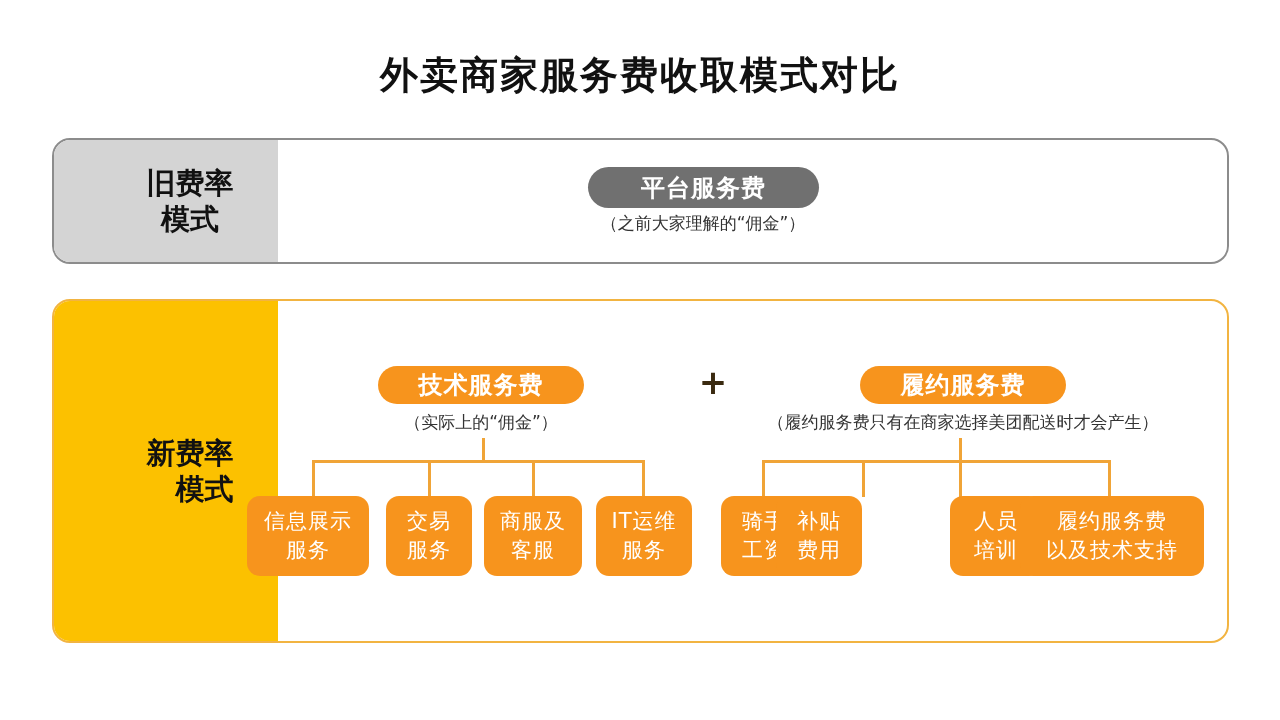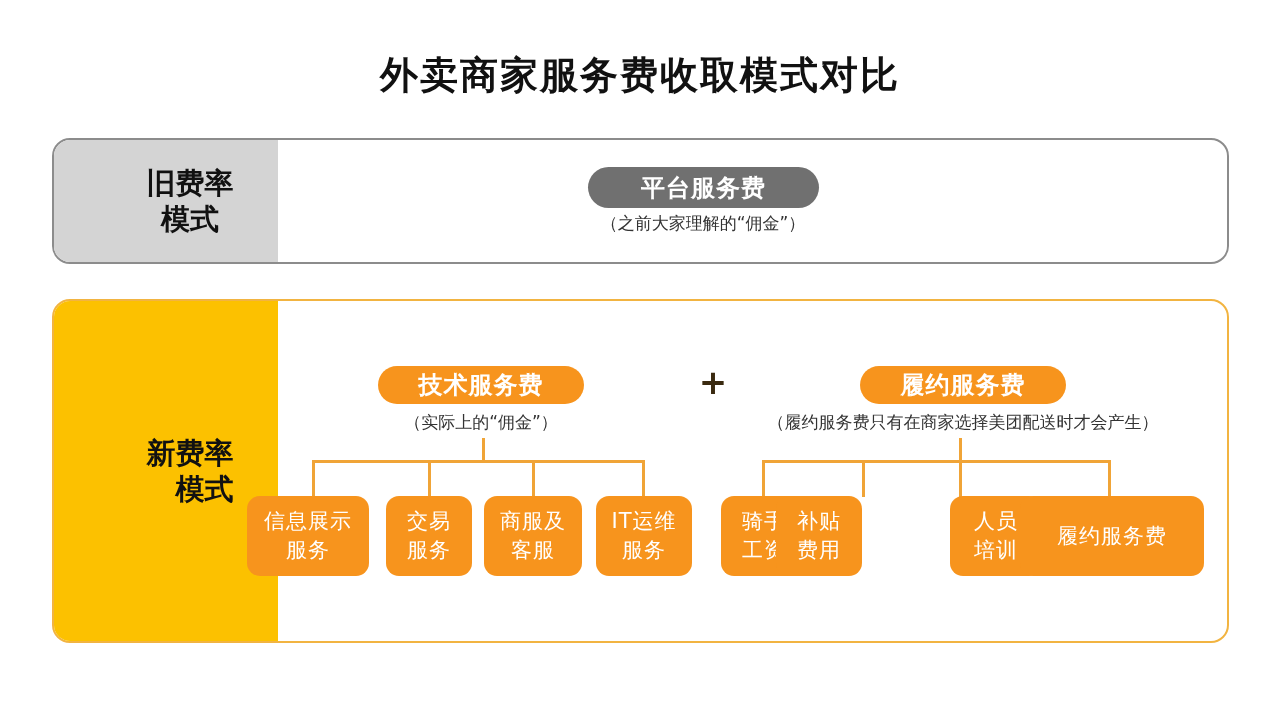--- a/index.html
+++ b/index.html
@@ -98,13 +98,14 @@
 <div class="abs box" style="left:776px; width:86px;">
   <span>补贴</span>
   <span>费用</span>
 </div>
 <div class="abs box" style="left:950px; width:92px;">
   <span>人员</span>
   <span>培训</span>
 </div>
 <div class="abs box" style="left:1020px; width:184px;">
   <span>履约服务费</span>
+  <span>以及技术支持</span>
 </div>
 
 </body></html>

